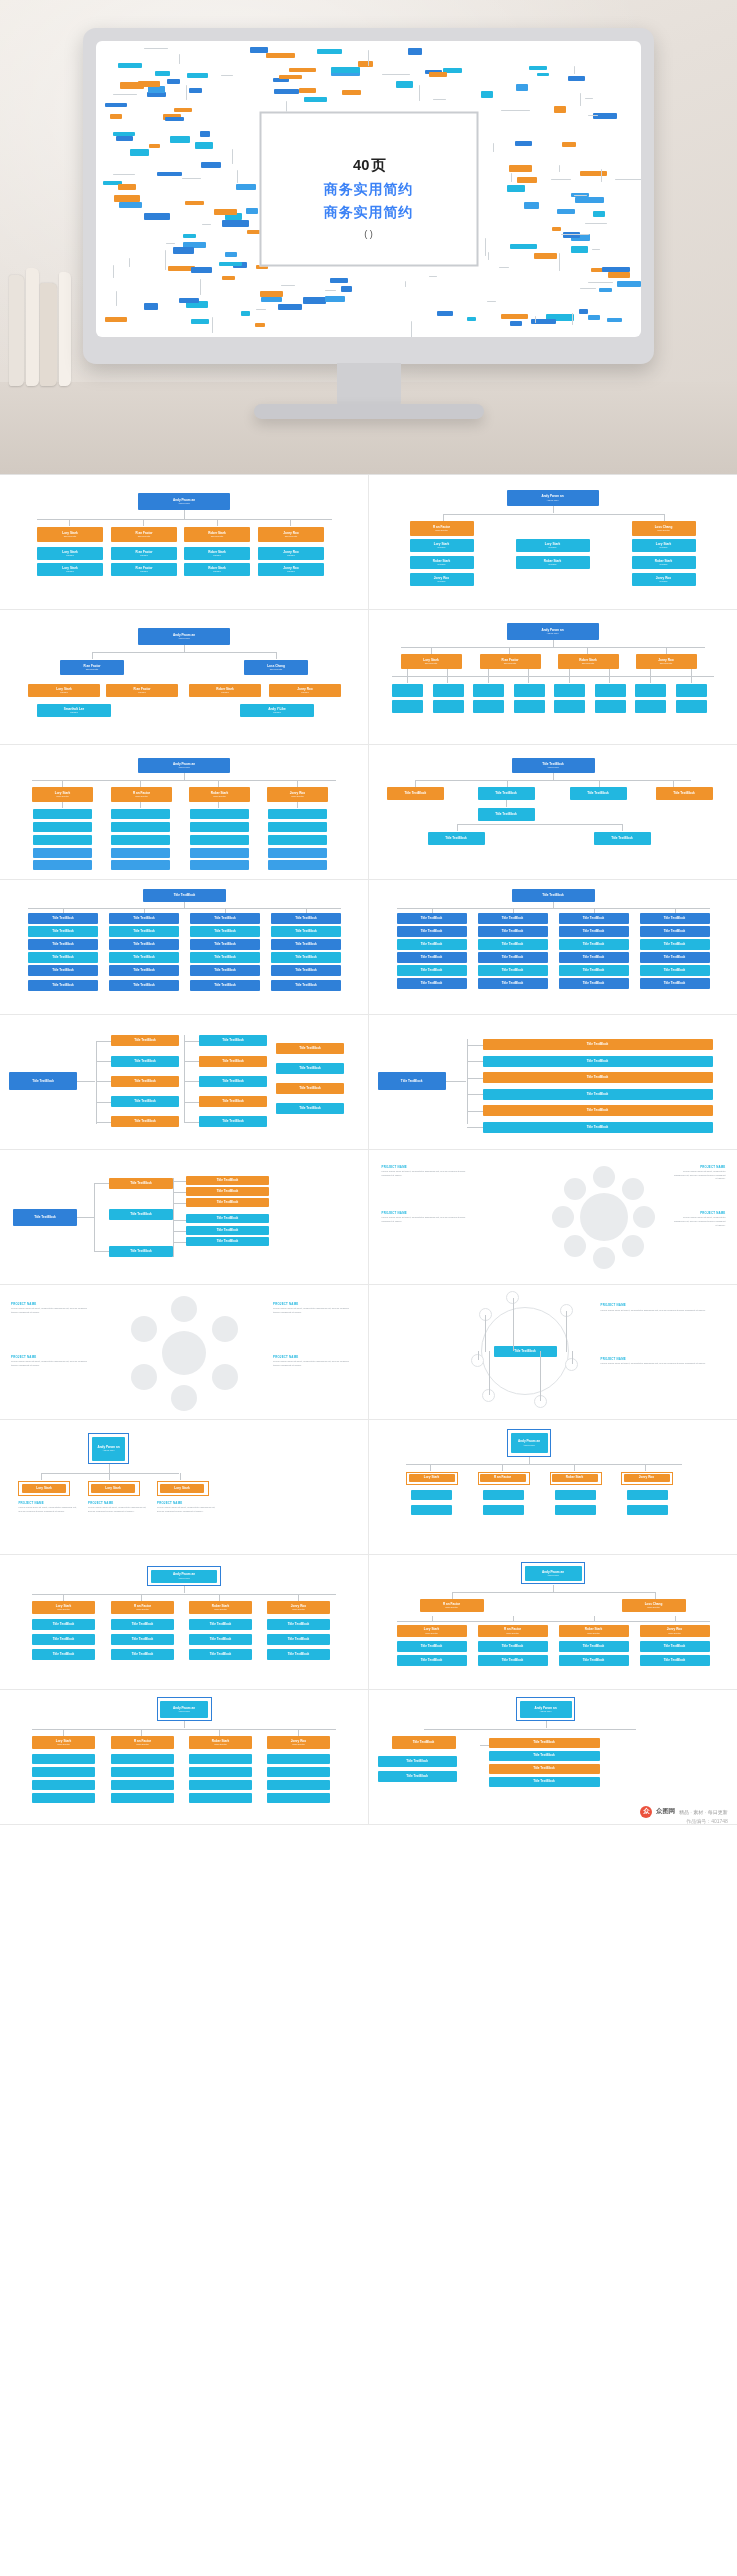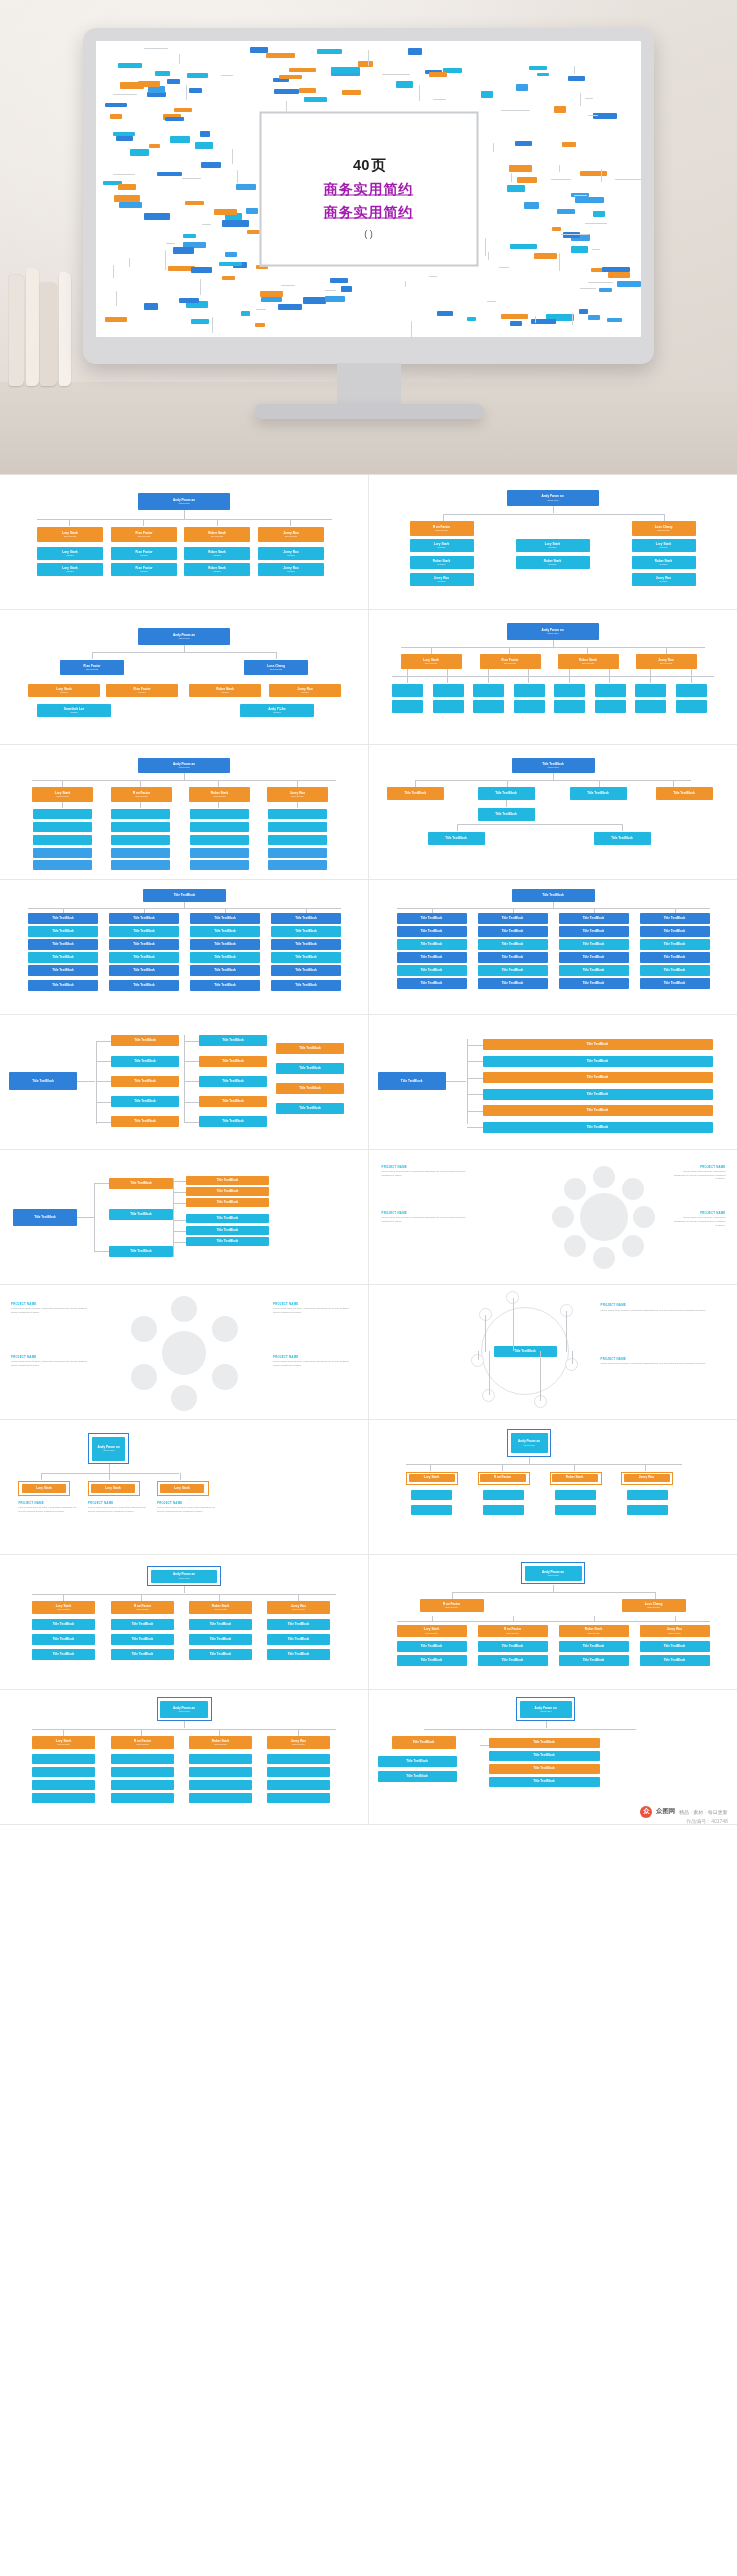--- a/index.html
+++ b/index.html
@@ -38,41 +38,41 @@
   .monitor{
     position:absolute; left:83px; top:28px; width:571px;
   }
   .bezel{
     width:571px; height:336px; background:#d9d9dc;
     border-radius:13px; padding:13px 13px 28px 13px;
     box-shadow: 0 7.4px 20px rgba(0,0,0,.18);
     position:relative;
   }
   .screen{
-    width:100%; height:296px; background:#ffffff; border-radius:1px;
+    width:100%; height:296px; background:#ffffff; border-radius:6px;
     position:relative; overflow:hidden;
   }
   .stand-neck{
     position:absolute; left:50%; transform:translateX(-50%); top:335px;
     width:64px; height:44px; background:#cfcfd2; border-radius:0 0 5.5px 5.5px;
   }
   .stand-base{
     position:absolute; left:50%; transform:translateX(-50%); top:376px;
     width:230px; height:14.7px; background:#c9c9cd; border-radius:7.4px;
     box-shadow: 0 5.5px 13px rgba(0,0,0,.15);
   }
   .cover-card{
     position:absolute; left:50%; top:50%; transform:translate(-50%,-50%);
     width:219px; height:155px; background:#ffffff;
     border:2.8px solid #c9ccd0; display:flex; flex-direction:column;
     align-items:center; justify-content:center; z-index:5;
   }
   .cover-num{ font-size:35px; font-weight:bold; color:#e8341c; line-height:1; }
   .cover-num span{ font-size:14.7px; color:#222; font-weight:bold; margin-left:1.8px;}
-  .cover-l1,.cover-l2{ font-size:14px; font-weight:bold; color:#a21caf; margin-top:5.5px; letter-spacing:0.9px;text-decoration:underline;}
+  .cover-l1,.cover-l2{ font-size:14px; font-weight:bold; color:#3b82f6; margin-top:5.5px; letter-spacing:0.9px;}
   .cover-sub{ font-size:9.2px; color:#555; margin-top:6.4px; }
 
   
   .mini{ position:absolute; border-radius:0.9px; }
 
   
   .grid{
     display:grid; grid-template-columns:1fr 1fr;
     border-top:0.9px solid #e2e2e2;
   }

